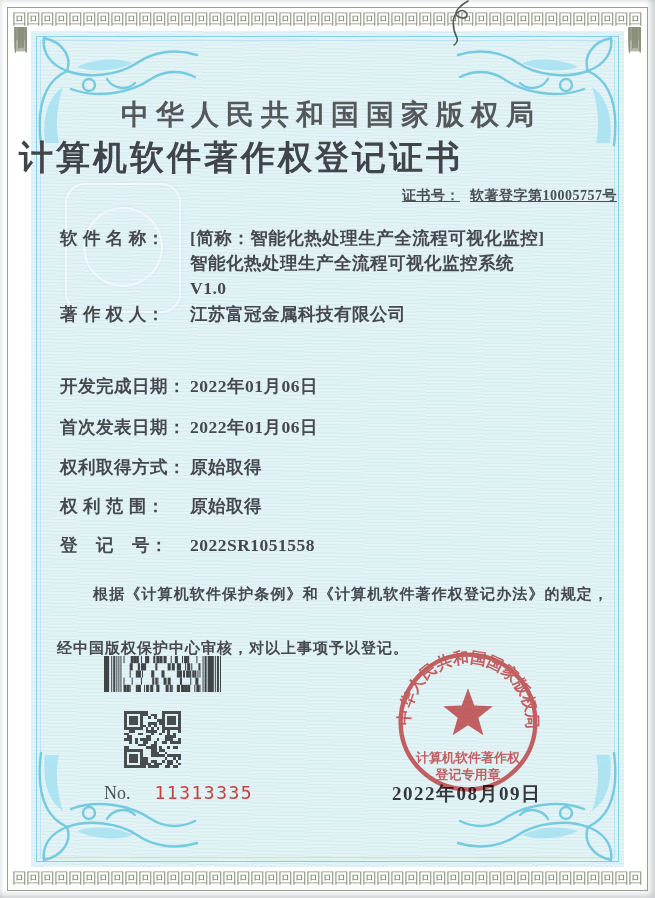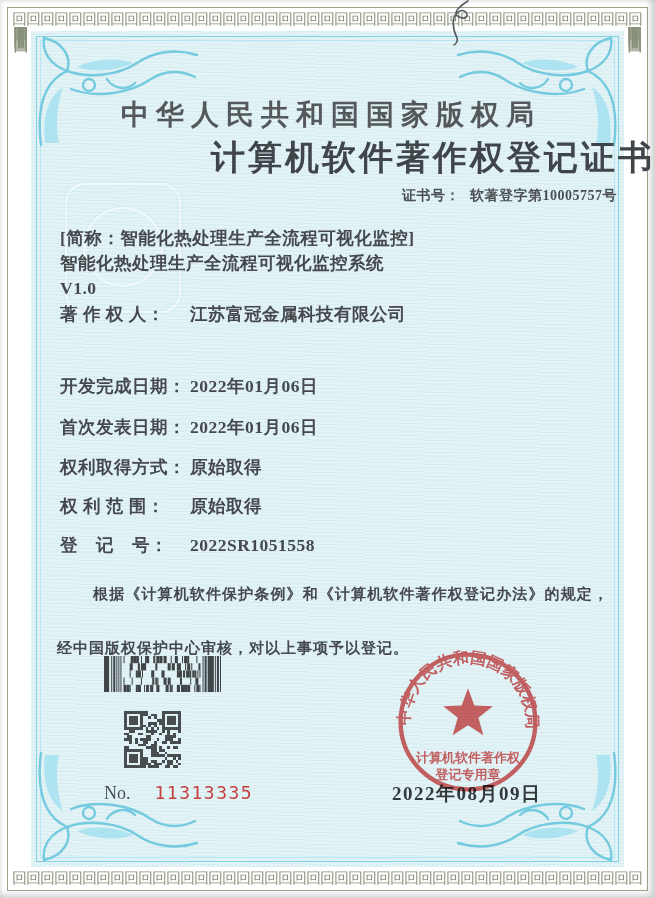--- a/index.html
+++ b/index.html
@@ -30,23 +30,23 @@
   .flourish.br{bottom:2px;right:2px;transform:scale(-1,-1);}
   
   .emboss{position:absolute;left:34px;top:152px;width:112px;height:126px;border-radius:20px;
           border:2px solid rgba(255,255,255,.95);box-shadow:0 0 3px rgba(160,205,218,.5), inset 0 0 3px rgba(160,205,218,.4);opacity:.6;}
   .emboss .circ{position:absolute;left:16px;top:22px;width:76px;height:76px;border-radius:50%;
           border:2px solid rgba(255,255,255,.95);box-shadow:0 0 3px rgba(160,205,218,.5);}
   
   .abs{position:absolute;}
   .authority{left:0;right:0;top:96px;text-align:center;font-size:28px;letter-spacing:7px;padding-left:7px;
              color:#54585a;font-weight:600;}
-  .cert-title{left:0;right:0;top:135px;text-align:right;font-size:34px;letter-spacing:3px;padding-left:19px;
+  .cert-title{left:0;right:0;top:135px;text-align:left;font-size:34px;letter-spacing:3px;padding-left:19px;
              color:#404549;font-weight:bold;}
-  .certno{top:187px;right:38px;font-size:14px;font-weight:bold;color:#4b5054;letter-spacing:.5px;}
+  .certno{top:187px;right:38px;font-size:14px;font-weight:bold;color:#4b5054;letter-spacing:.5px;text-decoration:underline;}
   .certno .lbl{margin-right:10px;}
   .field{left:60px;font-size:17.5px;font-weight:bold;color:#45494d;line-height:25px;letter-spacing:.5px;}
   .field .flabel{display:inline-block;vertical-align:top;min-width:130px;}
   .field .fvalue{display:inline-block;vertical-align:top;max-width:420px;}
   .statement{left:57px;width:552px;top:567px;font-size:15px;font-weight:600;color:#45494d;
              line-height:54px;letter-spacing:1px;text-indent:36px;text-align:justify;}
   .barcode{left:104px;top:656px;width:117px;height:36px;}
   .qr{left:124px;top:711px;width:57px;height:57px;}
   .serial{left:104px;top:782px;font-size:18px;color:#4c5154;}
   .serial .num{font-family:"DejaVu Sans Mono",monospace;color:#c4413f;letter-spacing:1.5px;margin-left:24px;font-size:18px;}
@@ -127,21 +127,21 @@
       </div>
   </div>
 
   <div class="abs authority">中华人民共和国国家版权局</div>
   <div class="abs cert-title">计算机软件著作权登记证书</div>
   <div class="abs certno">
     <span class="lbl">证书号：</span><span>软著登字第10005757号</span>
   </div>
 
   <div class="abs field" style="top:226px">
-    <span class="fvalue"><div>[简称：智能化热处理生产全流程可视化监控]</div><div>智能化热处理生产全流程可视化监控系统</div><div>V1.0</div></span>
+    <span class="flabel">软 件 名 称：</span><span class="fvalue"><div>[简称：智能化热处理生产全流程可视化监控]</div><div>智能化热处理生产全流程可视化监控系统</div><div>V1.0</div></span>
   </div>
   <div class="abs field" style="top:302px">
     <span class="flabel">著 作 权 人：</span><span class="fvalue">江苏富冠金属科技有限公司</span>
   </div>
   <div class="abs field" style="top:374px">
     <span class="flabel">开发完成日期：</span><span class="fvalue">2022年01月06日</span>
   </div>
   <div class="abs field" style="top:415px">
     <span class="flabel">首次发表日期：</span><span class="fvalue">2022年01月06日</span>
   </div>

